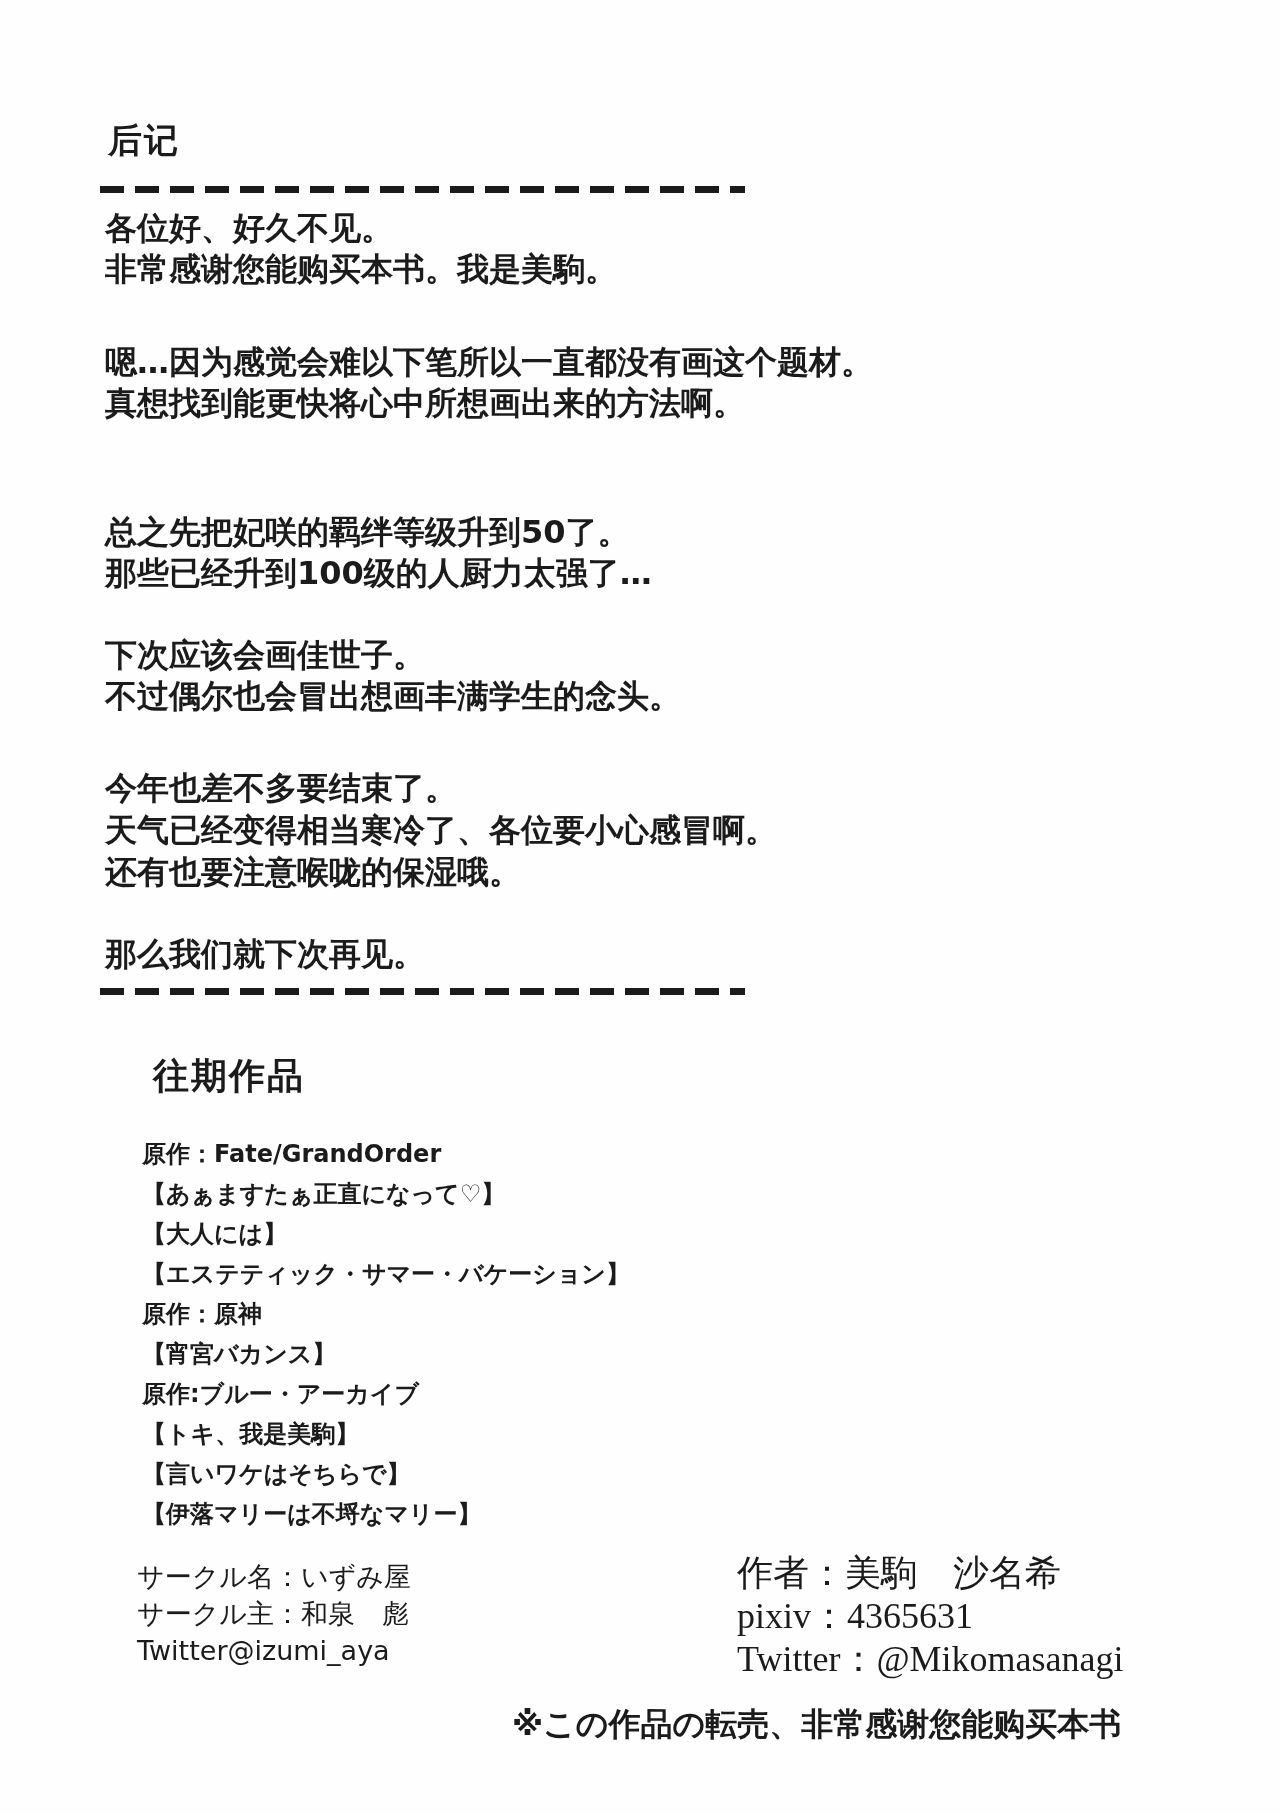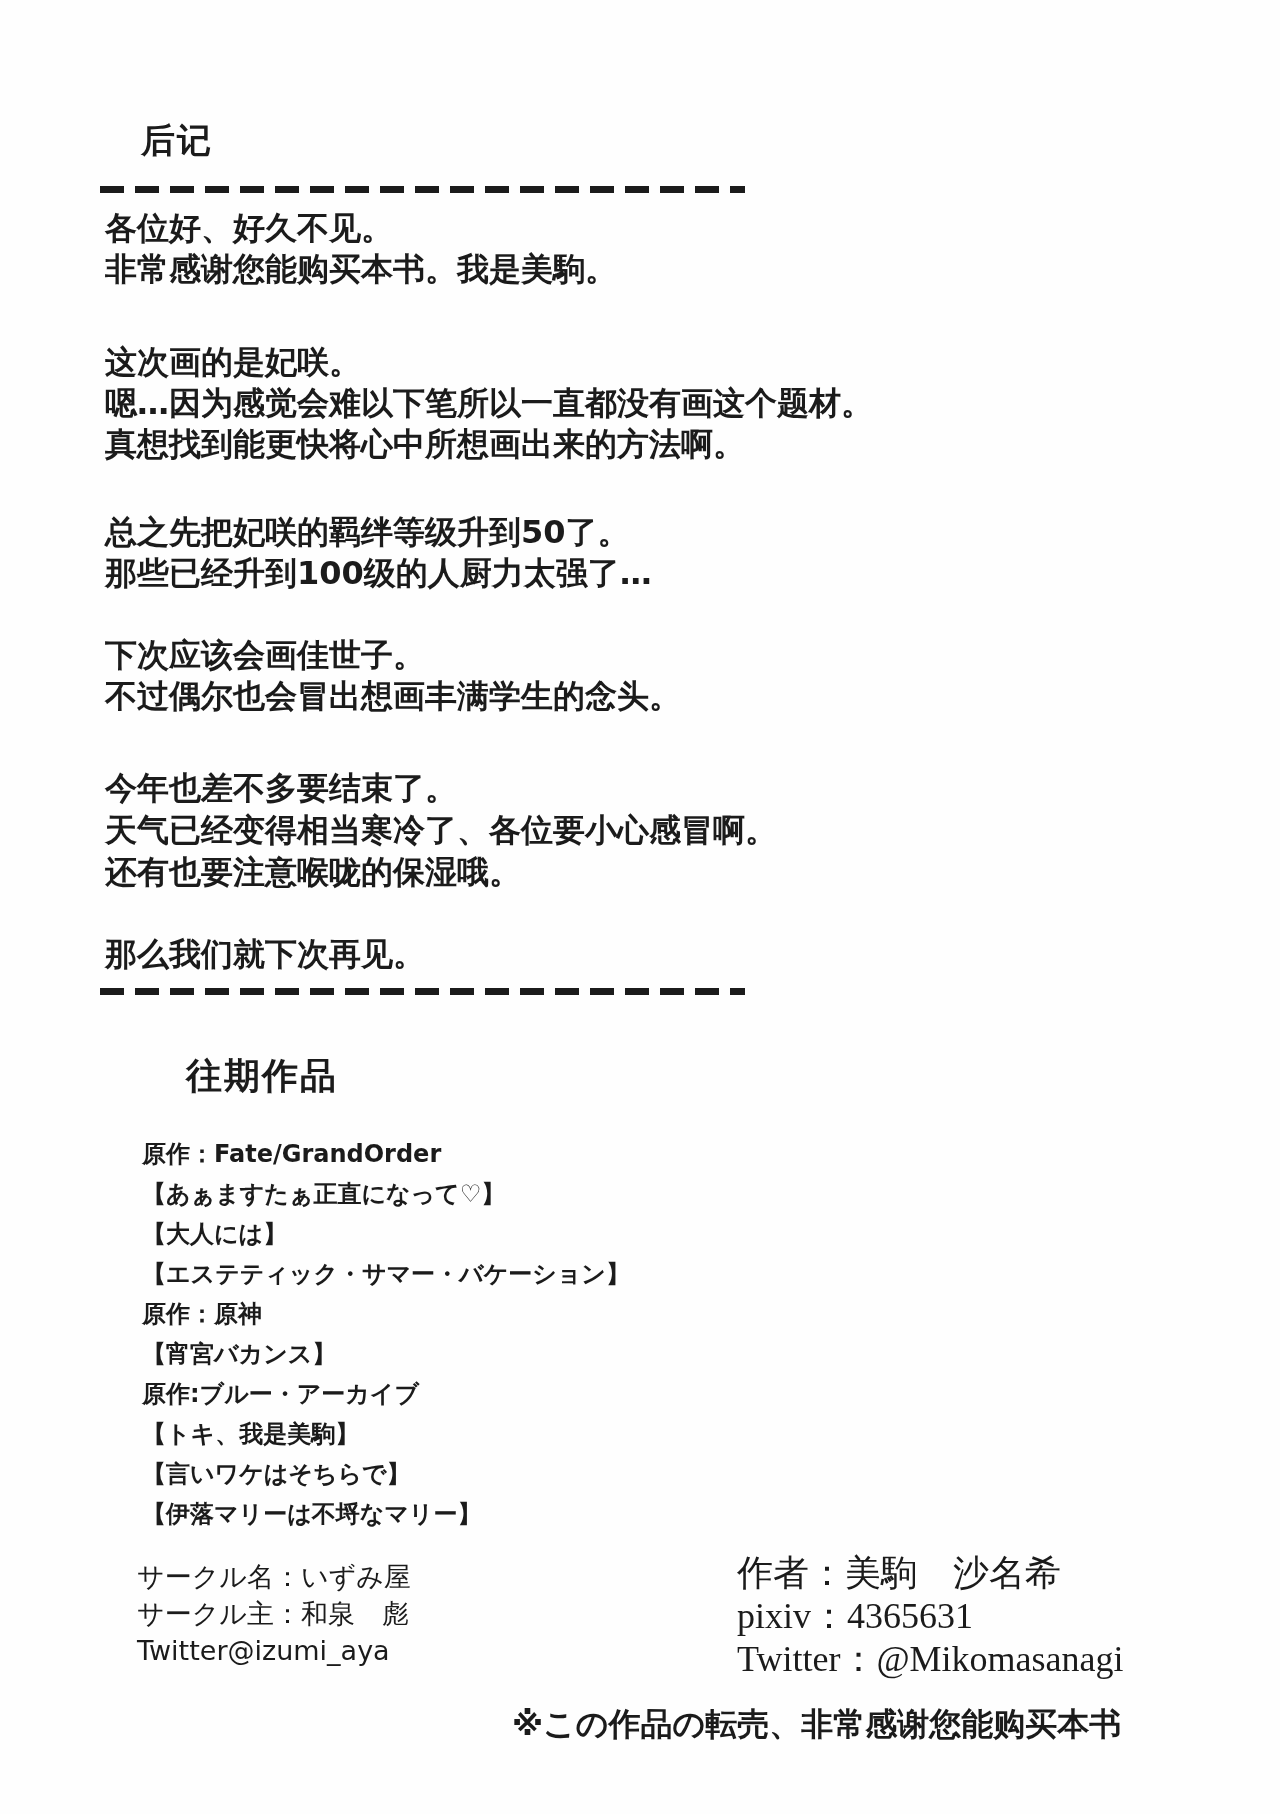--- a/index.html
+++ b/index.html
@@ -3,21 +3,21 @@
 <meta charset="utf-8">
 <style>
   :root { --ink:#1b1b1b; --paper:#fefefe; }
   html,body { margin:0; padding:0; background:var(--paper); }
   .page {
     position:relative; width:1280px; height:1814px;
     background:var(--paper); overflow:hidden;
     font-family:"DejaVu Sans","Liberation Sans",sans-serif;
     color:var(--ink);
   }
-  .cjk { font-family:Liberation Mono, monospace;margin-left:33px; }
+  .cjk { font-family:Liberation Mono, monospace; }
   .title {
     position:absolute; left:108px; top:118px;
     font-size:34px; font-weight:700; letter-spacing:2px;
   }
   .dashline {
     position:absolute; left:100px; width:645px; height:7px;
     background:repeating-linear-gradient(90deg, var(--ink) 0 24px, transparent 24px 35px);
   }
   .dash-top { top:186px; }
   .dash-bottom { top:988px; }
@@ -65,21 +65,20 @@
   <div class="title cjk">后记</div>
 
   <div class="dashline dash-top"></div>
 
   <div class="ablock b0">
     <div>各位好、好久不见。</div>
     <div>非常感谢您能购买本书。我是美駒。</div>
   </div>
 
   <div class="ablock b1">
-    <div>这次画的是妃咲。</div>
     <div>嗯…因为感觉会难以下笔所以一直都没有画这个题材。</div>
     <div>真想找到能更快将心中所想画出来的方法啊。</div>
   </div>
 
   <div class="ablock b2">
     <div>总之先把妃咲的羁绊等级升到50了。</div>
     <div>那些已经升到100级的人厨力太强了…</div>
   </div>
 
   <div class="ablock b3">

